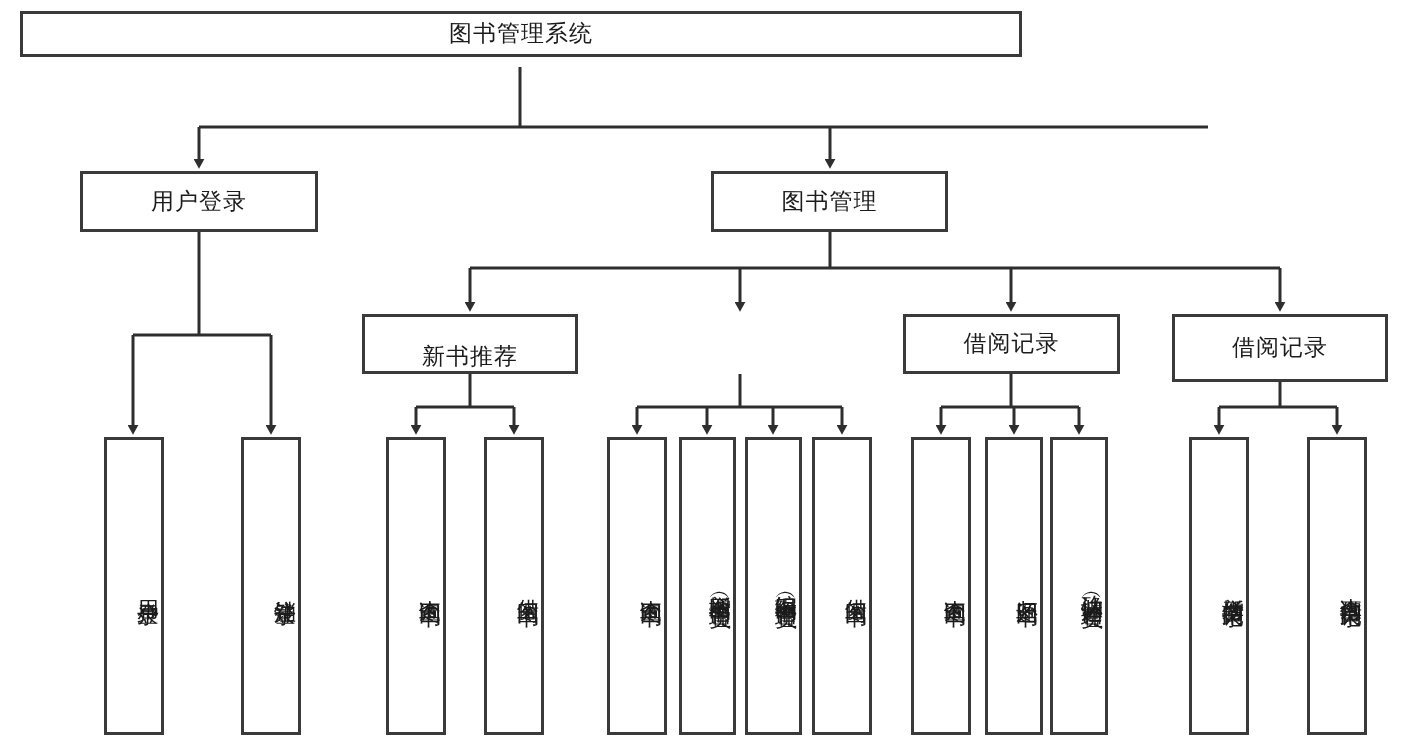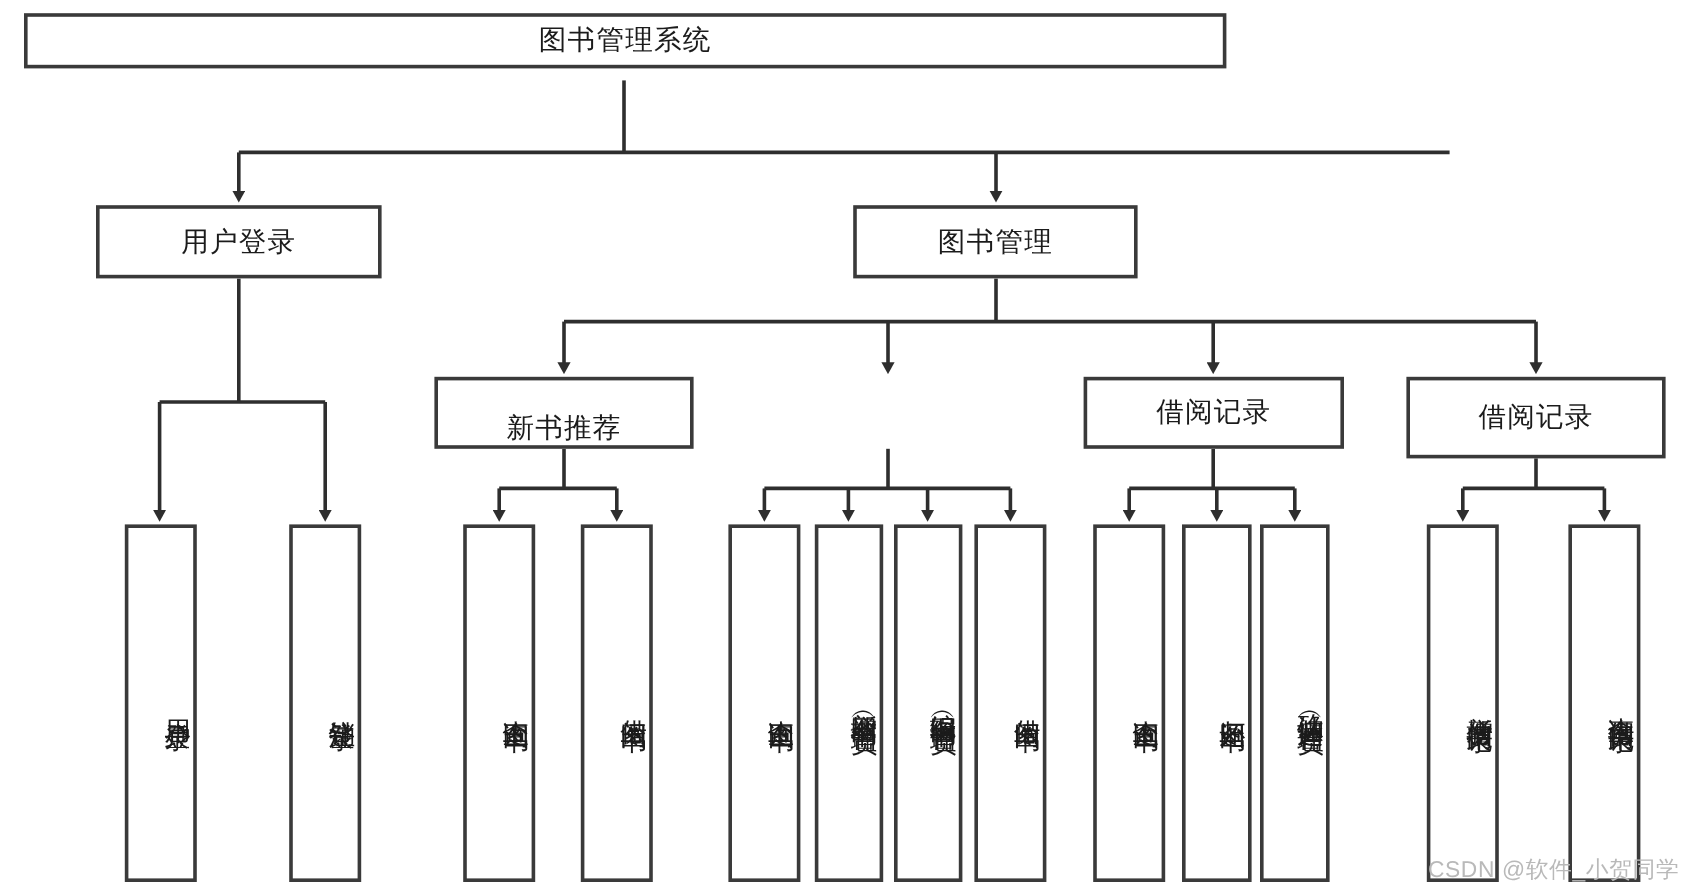--- a/index.html
+++ b/index.html
@@ -184,15 +184,14 @@
     <span class="vtext">确认归还（管理员）</span>
   </div>
 
   <div class="node vert" style="left:1189px; top:437px; width:60px; height:298px;">
     <span class="vtext">新增借阅记录</span>
   </div>
   <div class="node vert" style="left:1307px; top:437px; width:60px; height:298px;">
     <span class="vtext">查询借阅记录</span>
   </div>
 
-  <div class="watermark">CSDN @软件_小贺同学</div>
 
 </div>
 
 </body></html>

